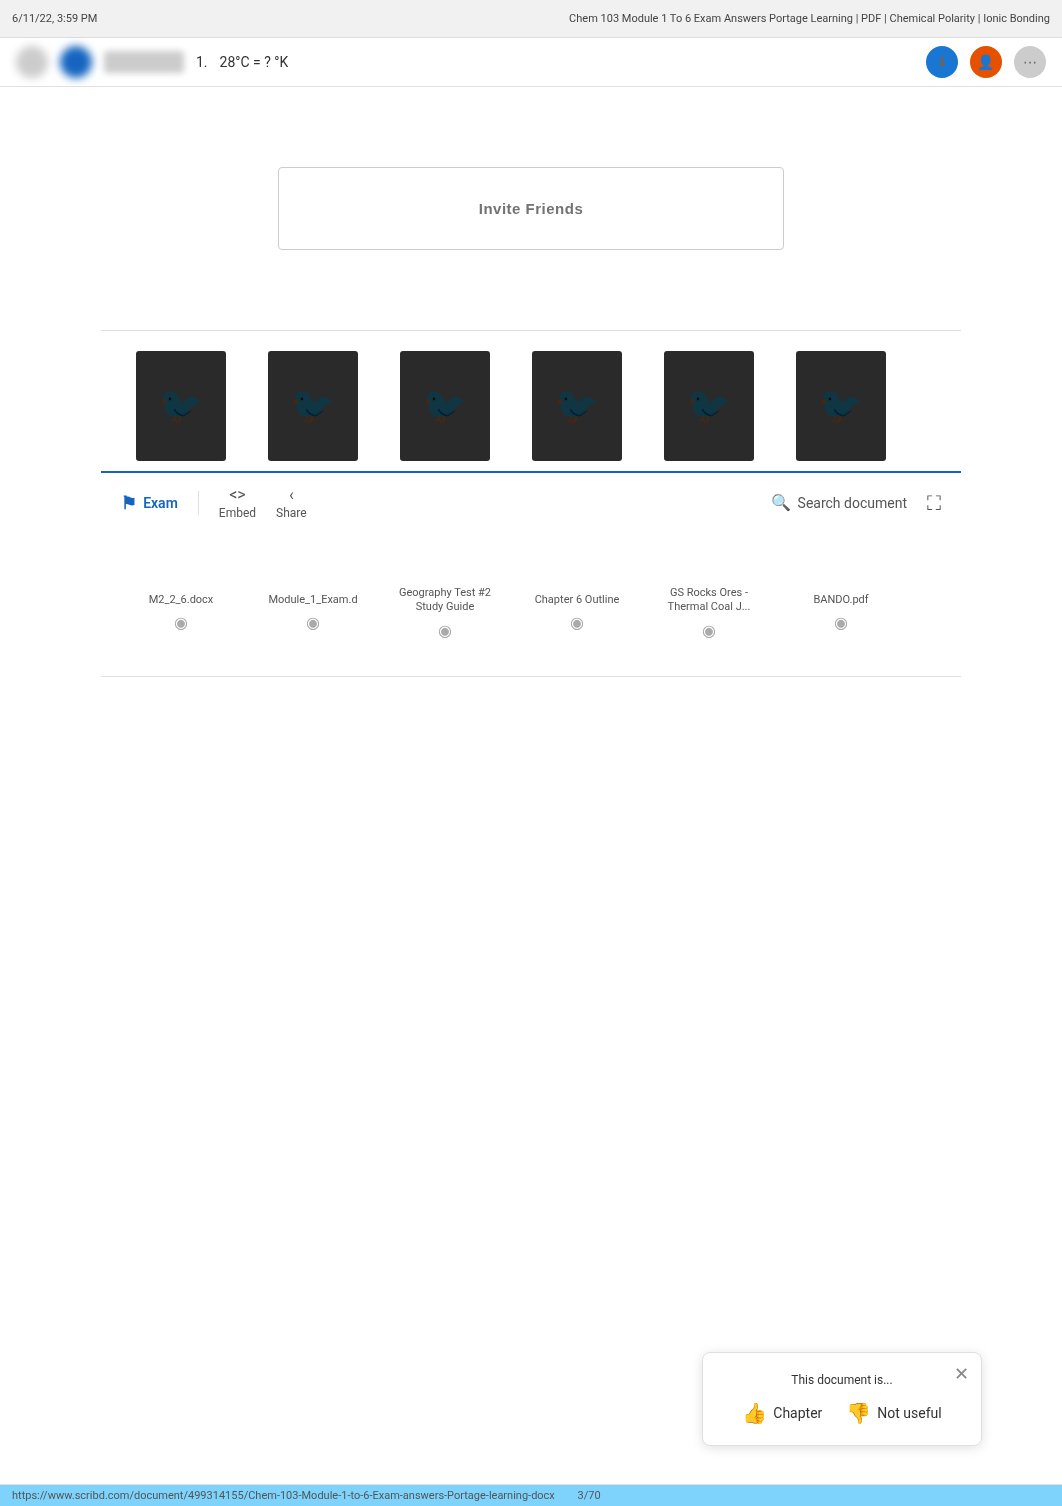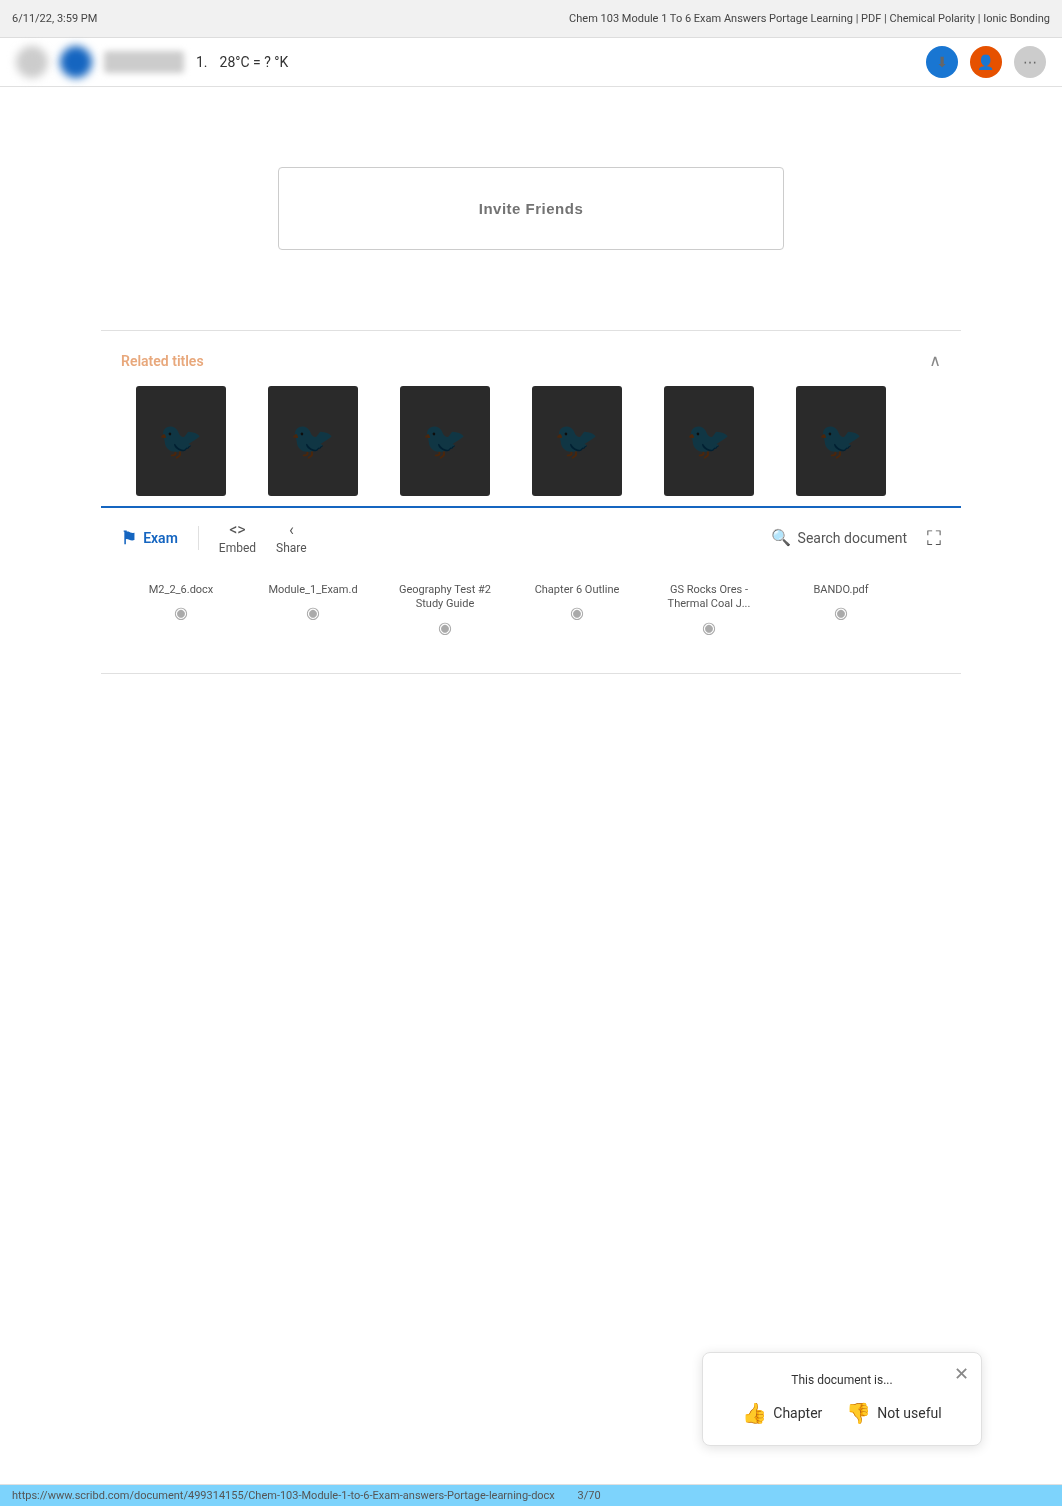--- a/index.html
+++ b/index.html
@@ -257,21 +257,22 @@
       cursor: pointer;
     }
 
     
     .doc-list-section {
       padding: 16px 20px;
     }
     .doc-list-row {
       display: flex;
       gap: 12px;
-      align-items: flex-start;
+      align-items: center;
+      margin-top: 38px;
     }
     .doc-list-item {
       width: 120px;
       flex-shrink: 0;
       display: flex;
       flex-direction: column;
       align-items: center;
       gap: 4px;
     }
     .doc-list-title {
@@ -391,24 +392,20 @@
   </div>
 </div>
 
 <div class="main-content">
 
   <div class="promo-section">
     <button class="invite-btn">Invite Friends</button>
   </div>
 
   <div class="related-section">
-    <div class="related-header">
-      <span class="related-title">Related titles</span>
-      <span class="chevron-up">∧</span>
-    </div>
 
     <div class="doc-thumbnails">
       <div class="doc-thumb">
         <div class="doc-thumb-img" style="background:#2a2a2a;"></div>
       </div>
       <div class="doc-thumb">
         <div class="doc-thumb-img" style="background:#2a2a2a;"></div>
       </div>
       <div class="doc-thumb">
         <div class="doc-thumb-img" style="background:#2a2a2a;"></div>

